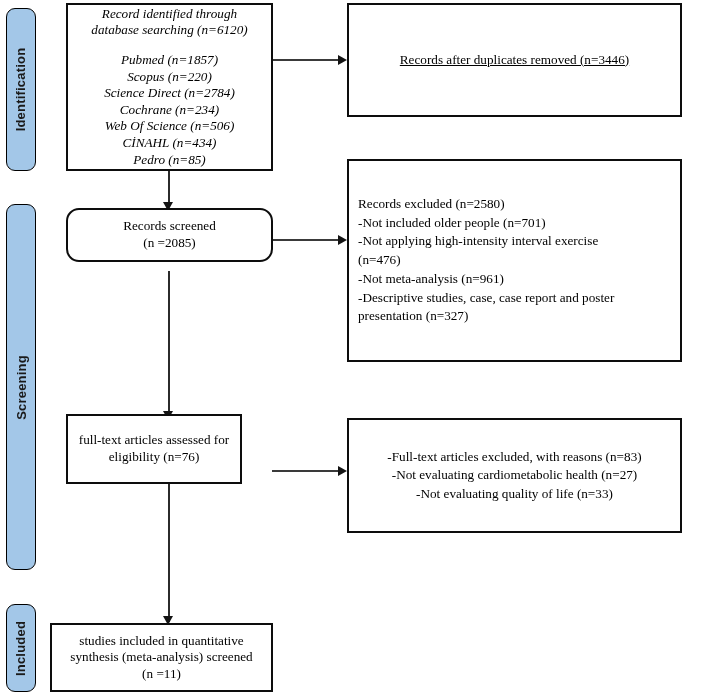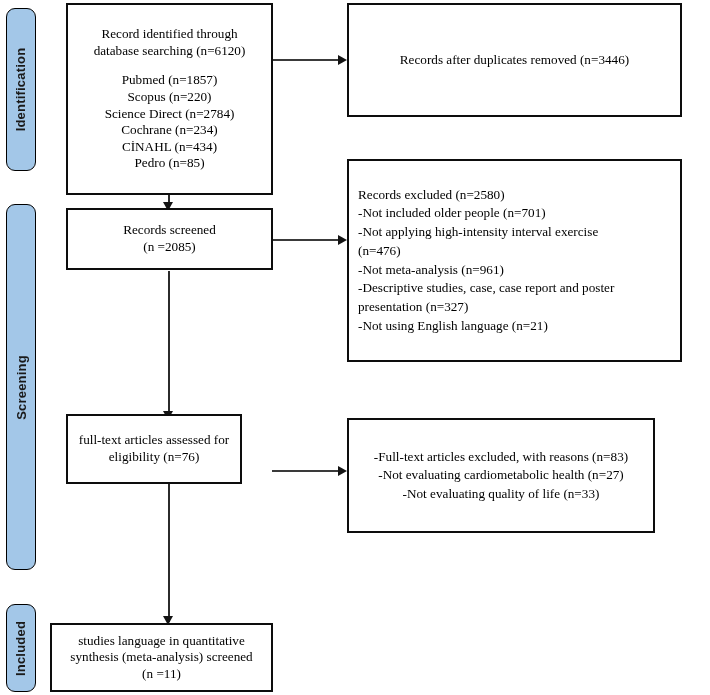--- a/index.html
+++ b/index.html
@@ -113,62 +113,62 @@
 
   <div class="vline" style="left:168px; top:271px; width:1.6px; height:145px;"></div>
   <div class="arrow-down" style="left:163px; top:411px;"></div>
 
   <div class="hline" style="left:272px; top:470px; width:67px;"></div>
   <div class="arrow-right" style="left:338px; top:465.5px;"></div>
 
   <div class="vline" style="left:168px; top:484px; width:1.6px; height:138px;"></div>
   <div class="arrow-down" style="left:163px; top:616px;"></div>
 
-  <div class="box center" style="left:66px; top:3px; width:207px; height:192px;">
+  <div class="box center" style="left:66px; top:3px; width:207px; height:168px;font-style:italic;">
     <span class="line">Record identified through</span>
     <span class="line">database searching (n=6120)</span>
     <span class="spacer"></span>
     <span class="line">Pubmed (n=1857)</span>
     <span class="line">Scopus (n=220)</span>
     <span class="line">Science Direct (n=2784)</span>
     <span class="line">Cochrane (n=234)</span>
+    <span class="line">Web Of Science (n=506)</span>
     <span class="line">CİNAHL (n=434)</span>
     <span class="line">Pedro (n=85)</span>
   </div>
 
-  <div class="box center" style="left:347px; top:3px; width:335px; height:114px;">
+  <div class="box center" style="left:347px; top:3px; width:335px; height:114px;text-decoration:underline;">
     <span class="line">Records after duplicates removed (n=3446)</span>
   </div>
 
-  <div class="box center" style="left:66px; top:208px; width:207px; height:62px;">
+  <div class="box center" style="left:66px; top:208px; width:207px; height:54px;border-radius:13px;">
     <span class="line">Records screened</span>
     <span class="line">(n =2085)</span>
   </div>
 
   <div class="box left" style="left:347px; top:159px; width:335px; height:203px; line-height:1.42;">
     <span class="line">Records excluded (n=2580)</span>
     <span class="line">-Not included older people (n=701)</span>
     <span class="line">-Not applying high-intensity interval exercise</span>
     <span class="line">(n=476)</span>
     <span class="line">-Not meta-analysis (n=961)</span>
     <span class="line">-Descriptive studies, case, case report and poster</span>
     <span class="line">presentation (n=327)</span>
-    <span class="line">-Not using English language (n=21)</span>
   </div>
 
   <div class="box center" style="left:66px; top:414px; width:176px; height:70px;">
     <span class="line">full-text articles assessed for</span>
     <span class="line">eligibility (n=76)</span>
   </div>
 
-  <div class="box center-block" style="left:347px; top:418px; width:308px; height:115px; line-height:1.38;">
+  <div class="box center-block" style="left:347px; top:418px; width:335px; height:115px; line-height:1.38;">
     <span class="line">-Full-text articles excluded, with reasons (n=83)</span>
     <span class="line">-Not evaluating cardiometabolic health (n=27)</span>
     <span class="line">-Not evaluating quality of life (n=33)</span>
   </div>
 
   <div class="box center" style="left:50px; top:623px; width:223px; height:69px;">
-    <span class="line">studies language in quantitative</span>
+    <span class="line">studies included in quantitative</span>
     <span class="line">synthesis (meta-analysis) screened</span>
     <span class="line">(n =11)</span>
   </div>
 
 </div>
 
 </body></html>

